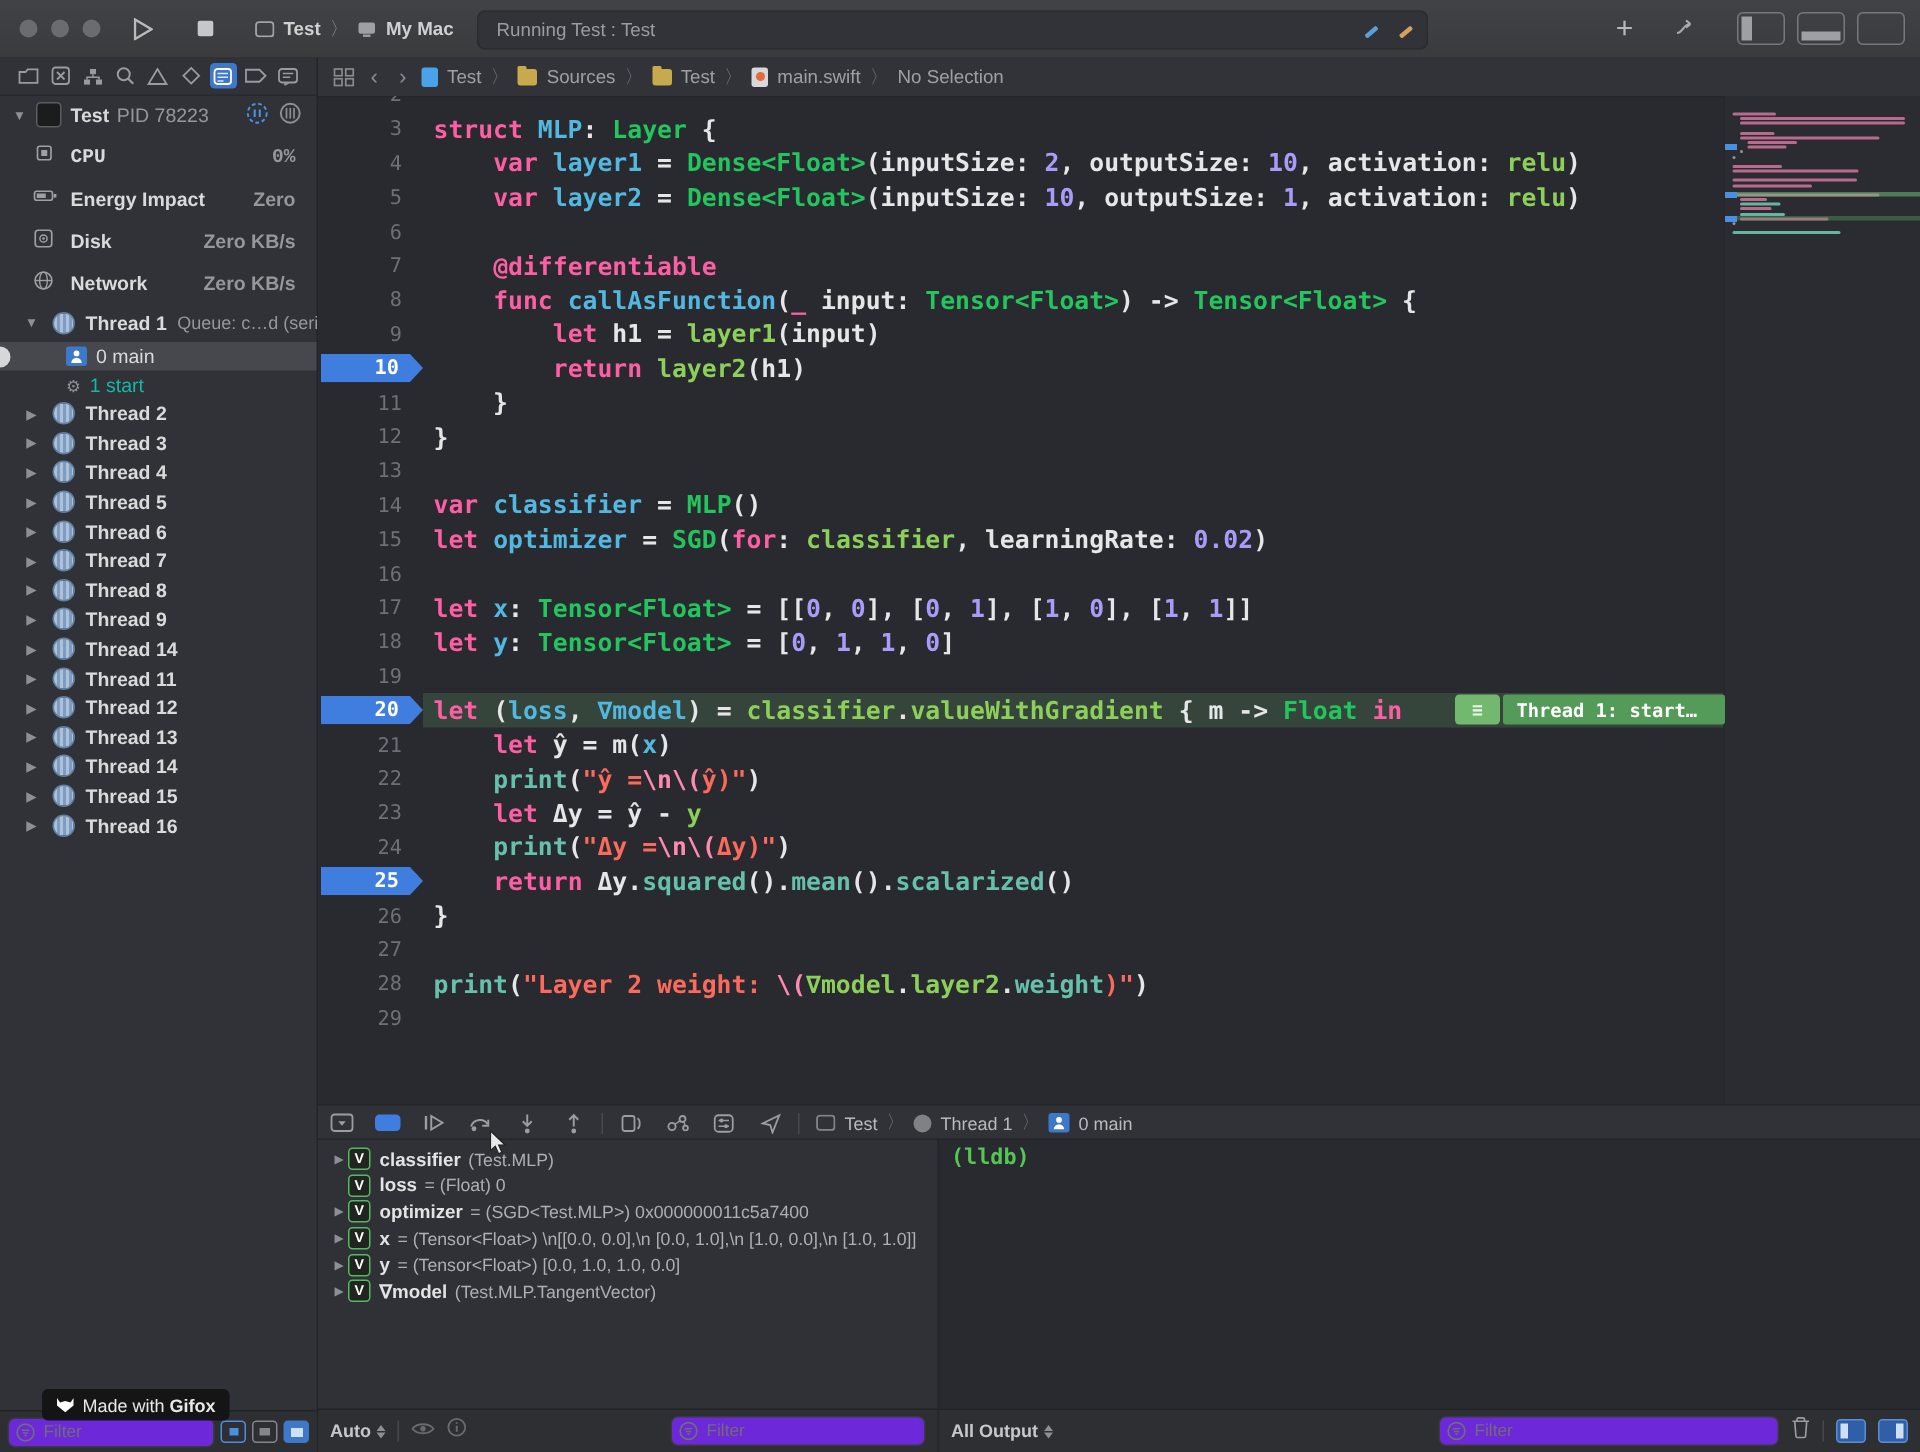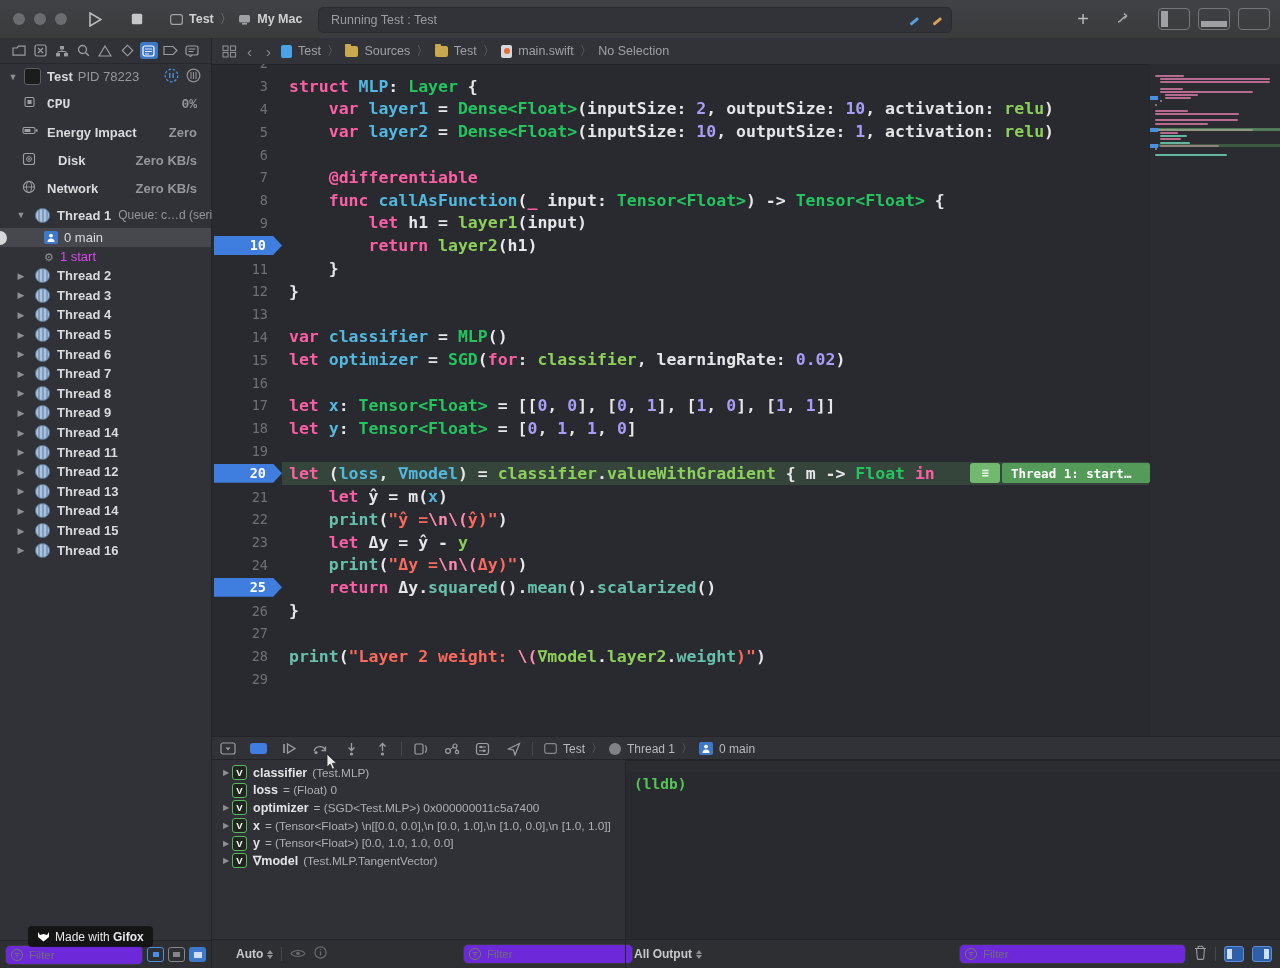--- a/index.html
+++ b/index.html
@@ -99,26 +99,26 @@
   .graycirc{width:12px;height:12px;border-radius:50%;background:#808184;}
   .cursor{position:absolute;left:326px;top:753px;z-index:70;}
   
   .varspane{position:absolute;left:212px;top:760px;width:413px;bottom:28px;background:#303136;overflow:hidden;}
   .varrow{height:17.6px;display:flex;align-items:center;font-size:12.5px;color:#e3e3e5;white-space:nowrap;padding-left:8px;}
   .varrow .disc{width:12px;font-size:8px;}
   .vbadge{width:13px;height:13px;border:1.5px solid #58b860;border-radius:3px;background:#20261f;color:#fff;
     font-size:9.5px;font-weight:700;display:flex;align-items:center;justify-content:center;margin-right:6px;flex:none;}
   .varrow .vname{font-weight:700;margin-right:5px;}
   .varrow .vdetail{color:#aeafb3;font-size:11.8px;}
-  .consolepane{position:absolute;left:626px;top:760px;right:0;bottom:28px;background:#292a2f;margin-top:12px;}
+  .consolepane{position:absolute;left:626px;top:760px;right:0;bottom:28px;background:#292a2f;}
   .lldb{position:absolute;left:8px;top:4px;font-family:"DejaVu Sans Mono",monospace;font-size:14.5px;font-weight:700;color:#53c653;}
   .vsplit{position:absolute;left:625px;top:759px;width:1px;bottom:0;background:#232427;z-index:10;}
   .hsplit{position:absolute;left:212px;right:0;top:759px;height:1px;background:#232427;}
   .bottombar{position:absolute;left:212px;right:0;bottom:0;height:28px;background:#2e2f33;border-top:1px solid #232427;}
-  .bbleft{position:absolute;left:16px;width:413px;height:100%;display:flex;align-items:center;padding:0 8px;box-sizing:border-box;gap:8px;}
+  .bbleft{position:absolute;left:0;width:413px;height:100%;display:flex;align-items:center;padding:0 8px;box-sizing:border-box;gap:8px;}
   .bbright{position:absolute;left:414px;right:0;height:100%;display:flex;align-items:center;padding:0 8px;box-sizing:border-box;gap:8px;}
   .scopebtn{display:flex;align-items:center;gap:4px;color:#c7c8ca;font-size:12px;font-weight:700;}
   .updn{display:inline-flex;flex-direction:column;gap:1px;}
   .updn i{width:0;height:0;border-left:3.5px solid transparent;border-right:3.5px solid transparent;}
   .updn i.u{border-bottom:4px solid #8e8f93;}
   .updn i.d{border-top:4px solid #8e8f93;}
   .dimic{color:#6a6b6e;}
   .paneltoggle{width:18px;height:14px;border:1.5px solid #5a8fd8;border-radius:3px;background:#2e5fa8;position:relative;}
   .paneltoggle i{position:absolute;background:#cfe0f5;}
 </style>
@@ -272,21 +272,21 @@
           </div>
           <div class="row gaugerow" style="position: relative;">
             <span style="width: 17px;"><svg width="17" height="13">
                 <rect x="1" y="3.5" width="12" height="6" rx="1.5" fill="none" stroke="#9fa0a4" stroke-width="1.1"></rect>
                 <rect x="2.5" y="5" width="6" height="3" fill="#9fa0a4"></rect>
                 <rect x="13.8" y="5.3" width="1.8" height="2.4" fill="#9fa0a4"></rect>
               </svg></span>
             <span class="glabel">Energy Impact</span>
             <span class="gval">Zero</span>
           </div>
-          <div class="row gaugerow" style="position: relative; gap: 11px;">
+          <div class="row gaugerow" style="position: relative;">
             <span style="width: 17px;"><svg width="14" height="14">
                 <rect x="1.5" y="1.5" width="11" height="11" rx="2" fill="none" stroke="#9fa0a4" stroke-width="1.1"></rect>
                 <circle cx="7" cy="7" r="2.4" fill="none" stroke="#9fa0a4"></circle>
                 <circle cx="7" cy="7" r="0.9" fill="#9fa0a4"></circle>
               </svg></span>
             <span class="glabel">Disk</span>
             <span class="gval">Zero KB/s</span>
           </div>
           <div class="row gaugerow" style="position: relative;">
             <span style="width: 17px;"><svg width="14" height="14">
@@ -312,21 +312,21 @@
                 <svg width="8" height="9">
                   <circle cx="4" cy="2.6" r="1.9" fill="#fff"></circle>
                   <path d="M0.5 9 a3.5 3.5 0 0 1 7 0 Z" fill="#fff"></path>
                 </svg>
               </span>
             </span>
             <span>0 main</span>
           </div>
           <div class="row framerow">
             <span><span class="gearic">⚙</span></span>
-            <span style="color: #d946ef;">1 start</span>
+            <span style="color: #14b8a6;">1 start</span>
           </div>
         </div>
       <div id="threadlist">
           <div class="row threadrow">
             <span class="disc">▶</span>
             <span class="threadball"></span>
             <span class="tname">Thread 2</span>
           </div>
           <div class="row threadrow">
             <span class="disc">▶</span>

